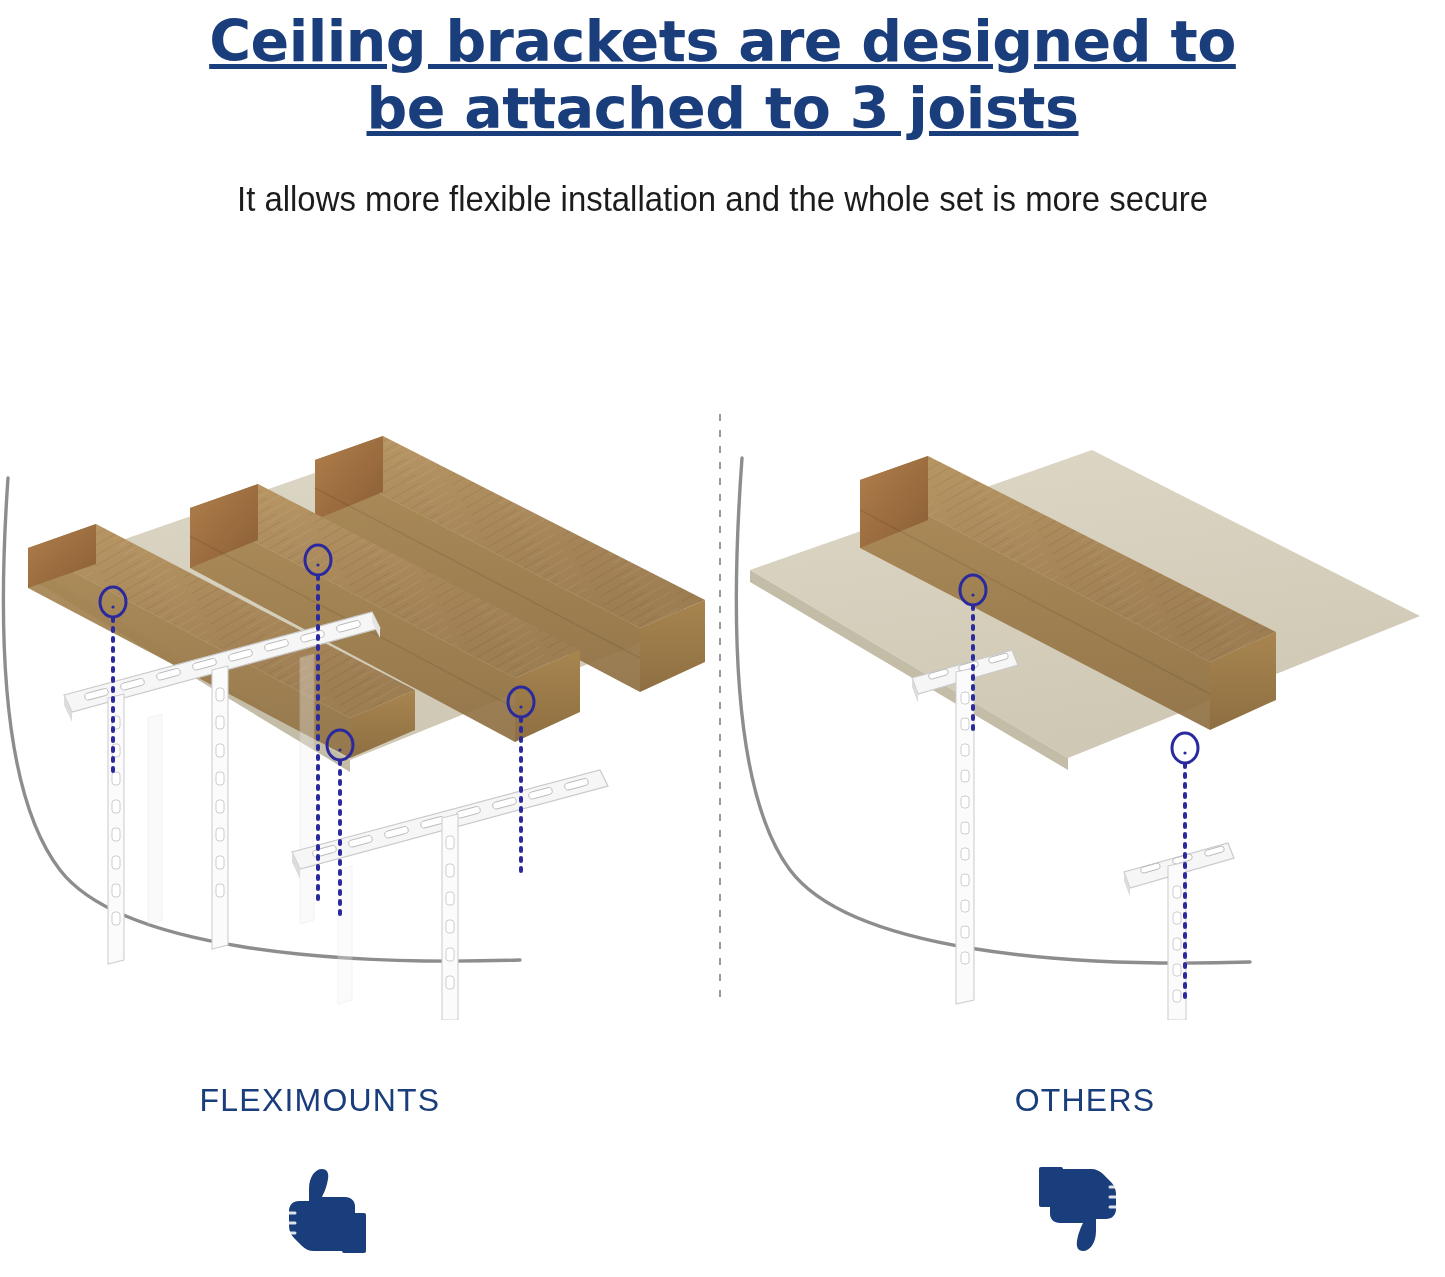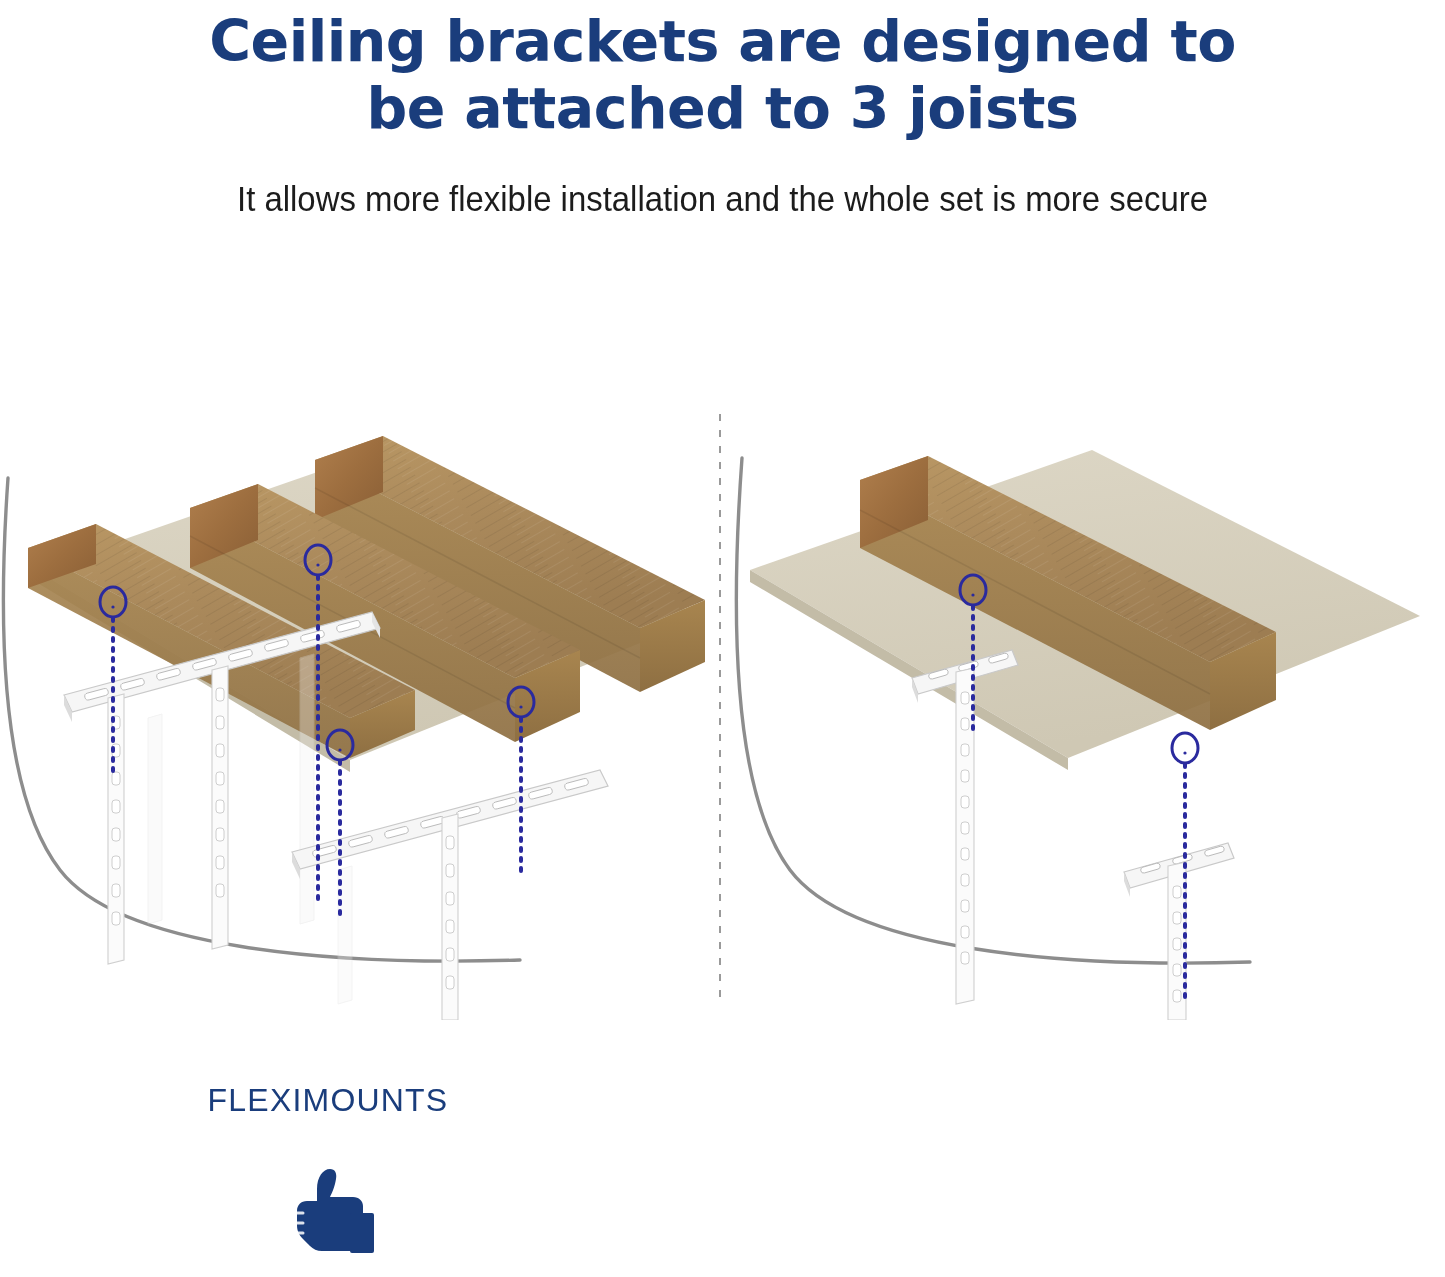--- a/index.html
+++ b/index.html
@@ -32,21 +32,21 @@
   .title {
     font-family: "DejaVu Sans", sans-serif;
     font-weight: bold;
     font-size: 57px;
     line-height: 67px;
     letter-spacing: -0.5px;
     color: #1a3d7c;
     padding-top: 8px;
   }
 
-  .title-line { display: block; }
+  .title-line { display: block; text-decoration: underline; }
 
   .subtitle {
     font-family: "Liberation Sans", sans-serif;
     font-weight: 400;
     font-size: 35px;
     line-height: 42px;
     color: #1c1c1c;
     margin-top: 36px;
     transform: scaleX(0.94);
   }
@@ -78,21 +78,20 @@
 
   .panel svg { display: block; width: 100%; height: 100%; }
 
   
   .footer {
     position: absolute;
     left: 0;
     top: 1080px;
     width: 1230px;
     height: 197px;
-    margin-left: 8px;
   }
 
   .foot-col {
     position: absolute;
     top: 0;
     width: 720px;
     text-align: center;
   }
   .foot-col-left  { left: -40px; }
   .foot-col-right { left: 725px; }
@@ -425,16 +424,31 @@
                    C83 83 79 86 74 86 L42 86 C37 86 33 84 30 81 L23 74
                    C19 70 17 66 17 60 L17 46 C17 40 21 36 27 36 Z" fill="#1a3d7c"></path>
 
           <path d="M17 48 L23 48 M17 58 L23 58 M17 68 L23 68" stroke="#ffffff" stroke-width="3" stroke-linecap="round" opacity="0.85"></path>
 
           <rect x="70" y="48" width="24" height="40" rx="2" fill="#1a3d7c"></rect>
         </svg>
       </div>
     </div>
 
+    <div class="foot-col foot-col-right">
+      <div class="brand-label">OTHERS</div>
+      <div class="thumb-wrap">
+        <svg width="96" height="90" viewBox="0 0 96 90" aria-hidden="true">
+          <g transform="translate(96,90) scale(-1,-1)">
+            <path d="M37 36 L37 24 C37 12 43 4 50 4 C55 4 57 8 56 14
+                     C55 21 52 28 50 32 L73 32 C79 32 83 36 83 41 L83 78
+                     C83 83 79 86 74 86 L42 86 C37 86 33 84 30 81 L23 74
+                     C19 70 17 66 17 60 L17 46 C17 40 21 36 27 36 Z" fill="#1a3d7c"></path>
+            <path d="M17 48 L23 48 M17 58 L23 58 M17 68 L23 68" stroke="#ffffff" stroke-width="3" stroke-linecap="round" opacity="0.85"></path>
+            <rect x="70" y="48" width="24" height="40" rx="2" fill="#1a3d7c"></rect>
+          </g>
+        </svg>
+      </div>
+    </div>
 
   </div>
 
 </div>
 
 </body></html>

